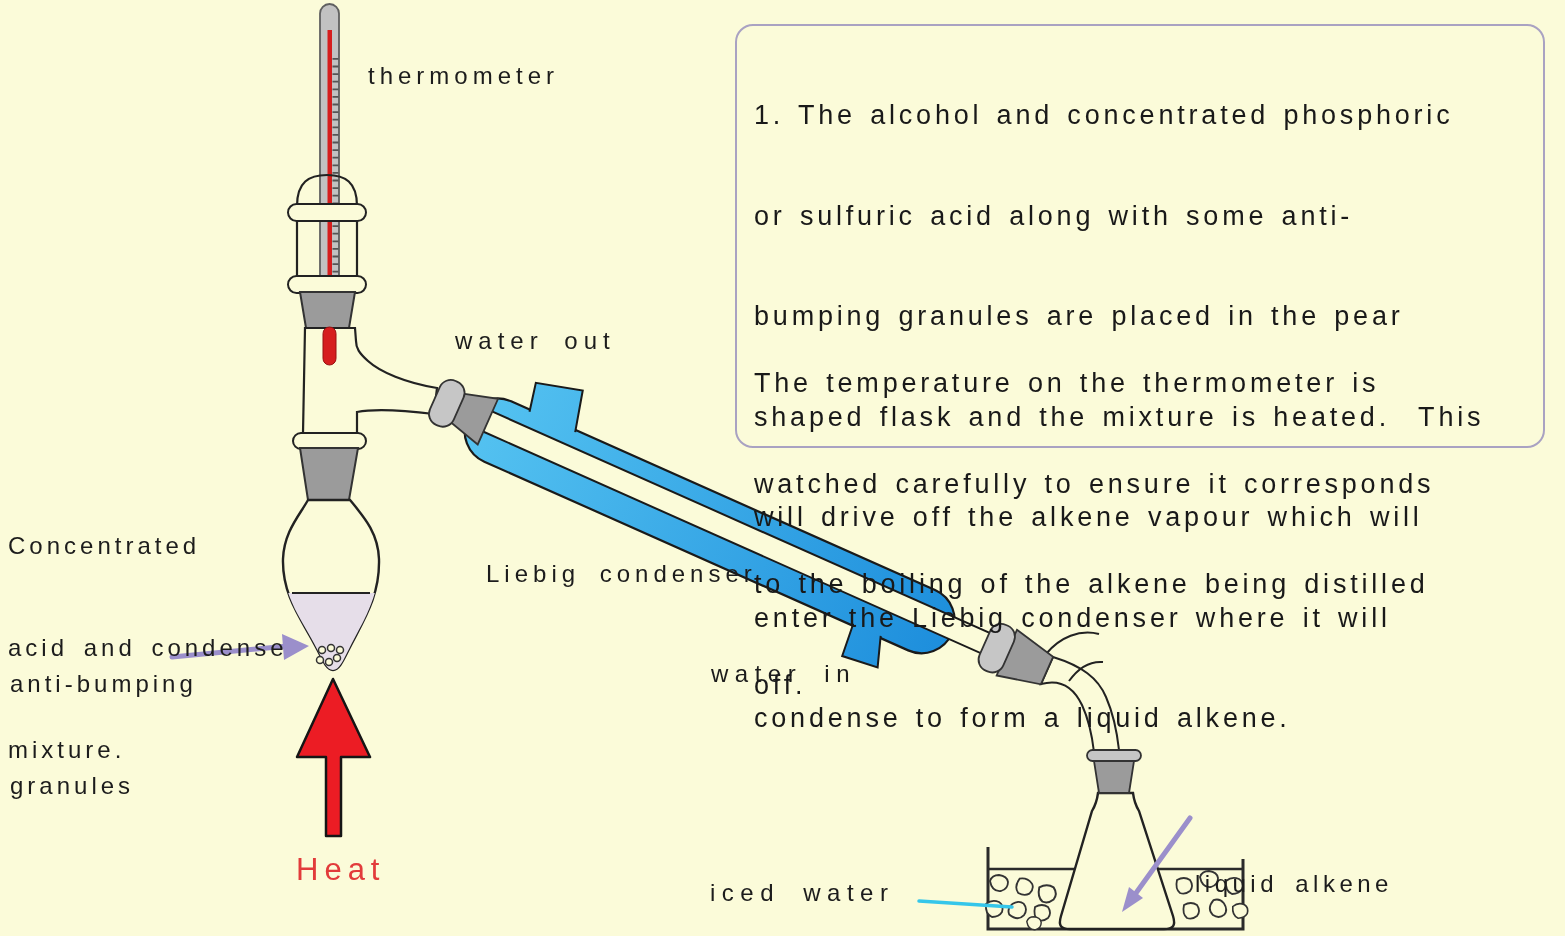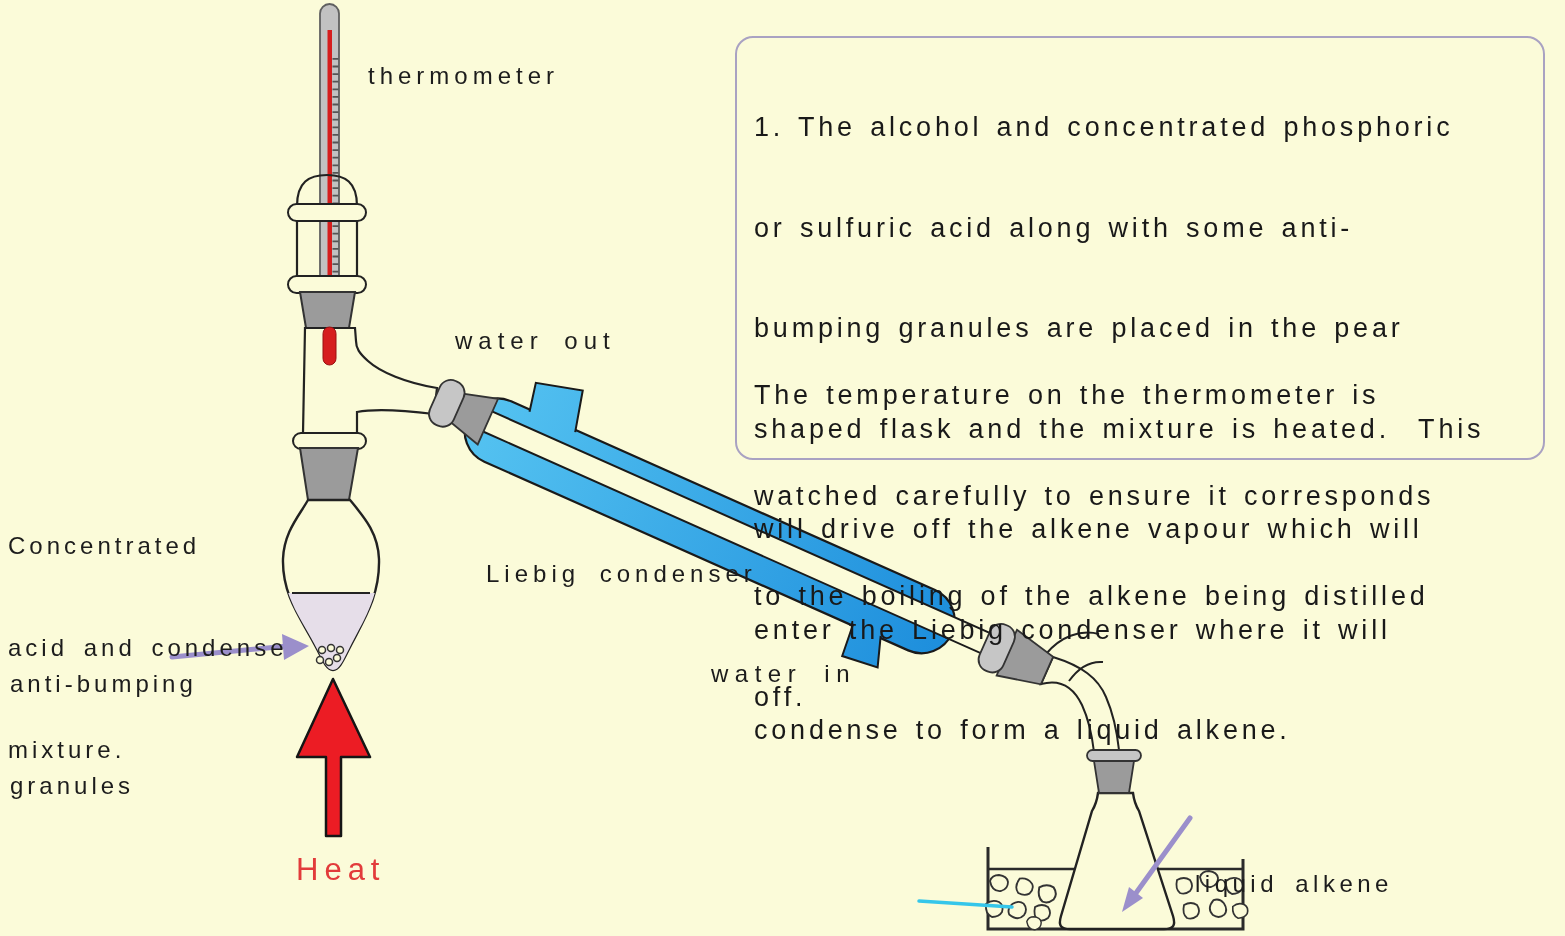--- a/index.html
+++ b/index.html
@@ -10,21 +10,21 @@
   .lbl .ln{display:block;}
   .lbl-thermometer{left:368px;top:62px;}
   .lbl-waterout{left:455px;top:327px;letter-spacing:6px;word-spacing:8px;}
   .lbl-liebig{left:486px;top:560px;letter-spacing:5px;word-spacing:8px;}
   .lbl-waterin{left:711px;top:660px;letter-spacing:6.5px;word-spacing:9px;}
   .lbl-icedwater{left:710px;top:879px;letter-spacing:6.5px;word-spacing:10px;}
   .lbl-concmix{left:8px;top:461px;line-height:34px;letter-spacing:4px;word-spacing:5px;}
   .lbl-antibump{left:10px;top:599px;line-height:34px;letter-spacing:4px;word-spacing:5px;}
   .lbl-alkene{left:1195px;top:798px;line-height:34.5px;letter-spacing:4.5px;word-spacing:6px;}
   .lbl-heat{left:296px;top:852px;color:#E23B3B;font-size:31px;letter-spacing:6px;}
-  .infobox{position:absolute;left:735px;top:36px;width:810px;height:424px;box-sizing:border-box;
+  .infobox{position:absolute;left:735px;top:24px;width:810px;height:424px;box-sizing:border-box;
            border:2.5px solid #A9A2C2;border-radius:18px;}
   .infotext{position:absolute;left:17px;font-size:27px;line-height:33.5px;letter-spacing:3.8px;
             word-spacing:3px;color:#191919;white-space:pre;}
   .p1{top:6px;} .p2{top:274px;}
 </style>
 </head>
 <body>
 
 <div class="canvas">
 
@@ -140,20 +140,21 @@
     <div class="ln">watched carefully to ensure it corresponds</div>
     <div class="ln">to the boiling of the alkene being distilled</div>
     <div class="ln">off.</div>
   </div>
 </div>
 
 <div class="lbl lbl-thermometer">thermometer</div>
 <div class="lbl lbl-waterout">water out</div>
 <div class="lbl lbl-liebig">Liebig condenser</div>
 <div class="lbl lbl-waterin">water in</div>
+<div class="lbl lbl-icedwater">iced water</div>
 <div class="lbl lbl-heat">Heat</div>
 
 <div class="lbl lbl-concmix">
   <span class="ln">Concentrated</span>
   <span class="ln">acid and condense</span>
   <span class="ln">mixture.</span>
 </div>
 
 <div class="lbl lbl-antibump">
   <span class="ln">anti-bumping</span>

